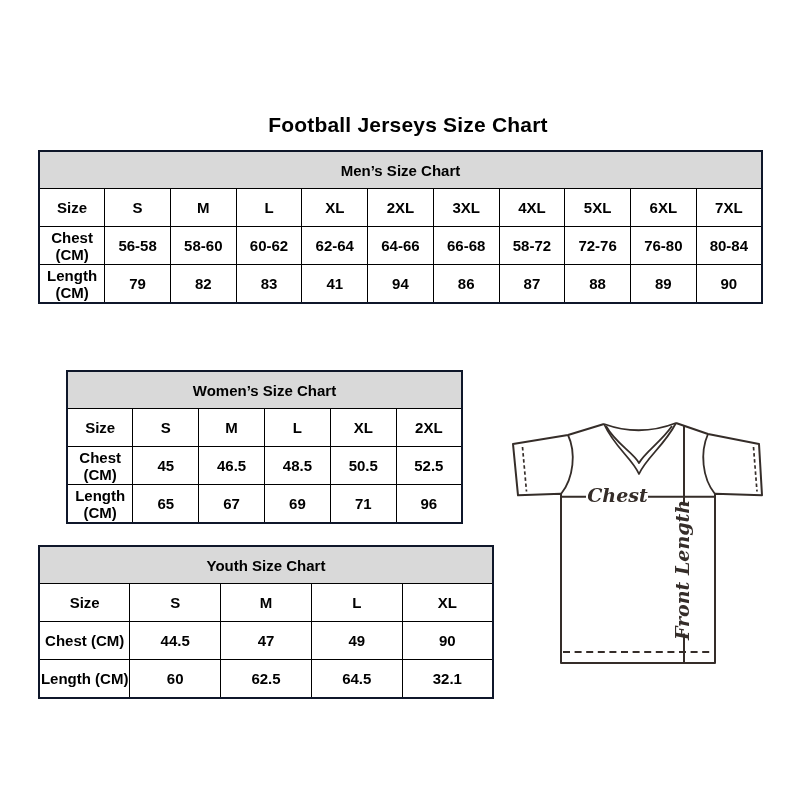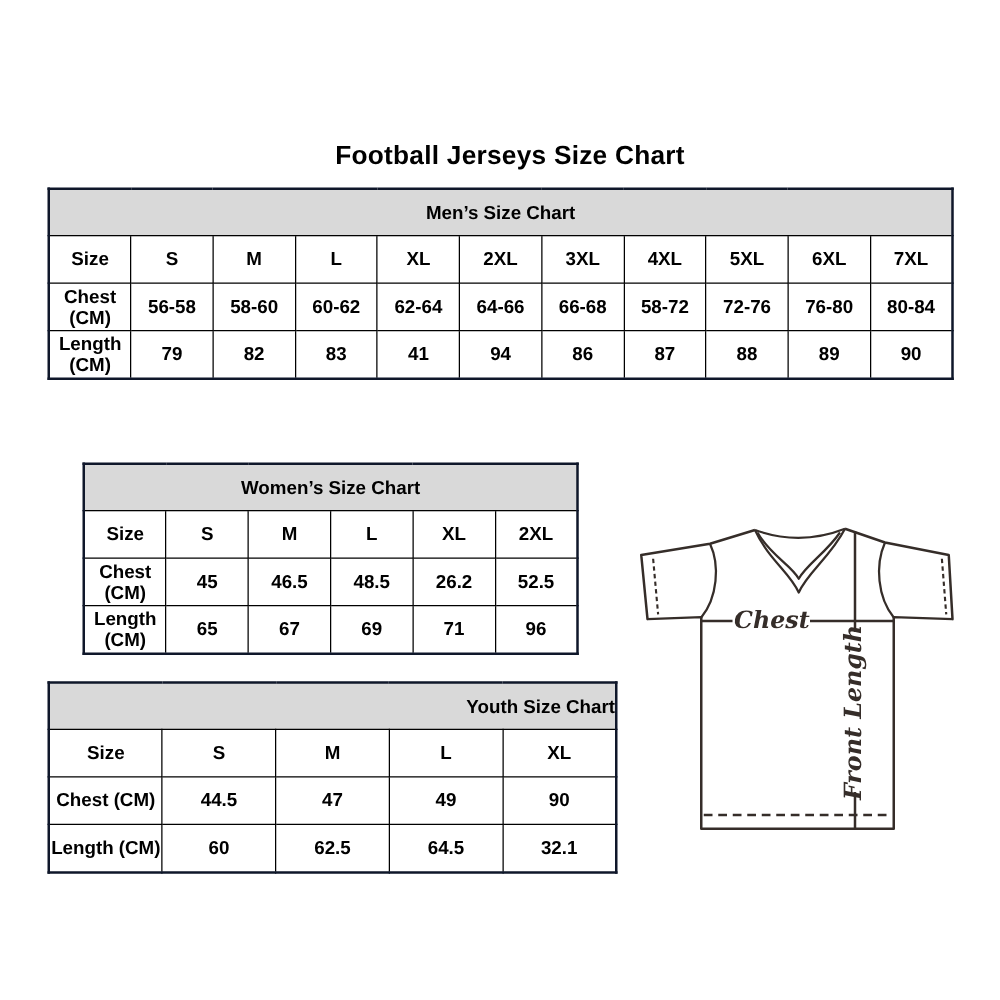--- a/index.html
+++ b/index.html
@@ -25,21 +25,21 @@
   table.mens{left:38px;top:150px;width:725px;}
   table.mens td{height:37px;}
   table.mens td.tbl-title{height:36px;}
   
   table.womens{left:38px;top:370px;width:397px;margin-left:28px;}
   table.womens td{height:37px;}
   table.womens td.tbl-title{height:36px;}
   
   table.youth{left:38px;top:545px;width:456px;}
   table.youth td{height:37px;}
-  table.youth td.tbl-title{height:36px;text-align:right;}
+  table.youth td.tbl-title{height:36px;}
   .jersey-wrap{position:absolute;left:500px;top:400px;width:300px;height:300px;text-align:center;}
   .jersey-wrap svg{display:block;width:300px;height:300px;}
   .measure-label{
     font-family:"DejaVu Serif","Liberation Serif",serif;
     font-style:italic;font-weight:bold;
   }
 </style>
 </head>
 <body>
 
@@ -105,21 +105,21 @@
           <td class="cell">M</td>
           <td class="cell">L</td>
           <td class="cell">XL</td>
           <td class="cell">2XL</td>
         </tr>
         <tr>
           <td class="row-label" style="width: 110px;">Chest (CM)</td>
           <td class="cell">45</td>
           <td class="cell">46.5</td>
           <td class="cell">48.5</td>
-          <td class="cell">26.2</td>
+          <td class="cell">50.5</td>
           <td class="cell">52.5</td>
         </tr>
         <tr>
           <td class="row-label" style="width: 110px;">Length (CM)</td>
           <td class="cell">65</td>
           <td class="cell">67</td>
           <td class="cell">69</td>
           <td class="cell">71</td>
           <td class="cell">96</td>
         </tr>

